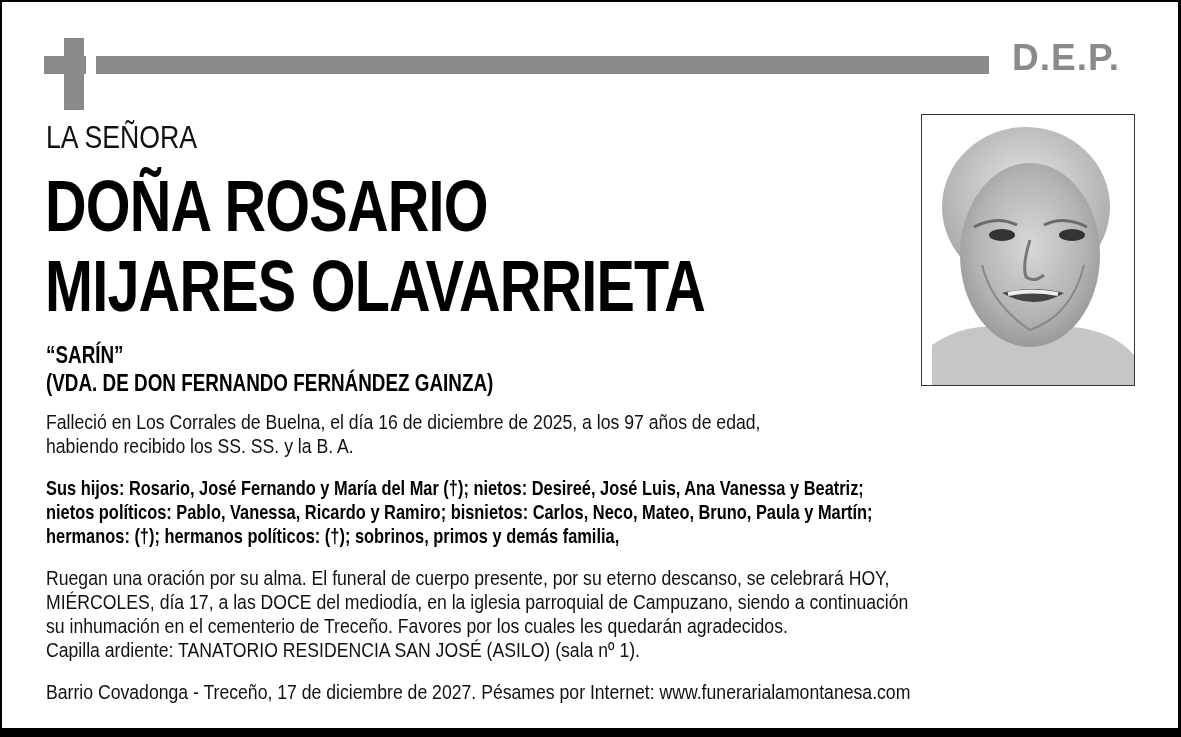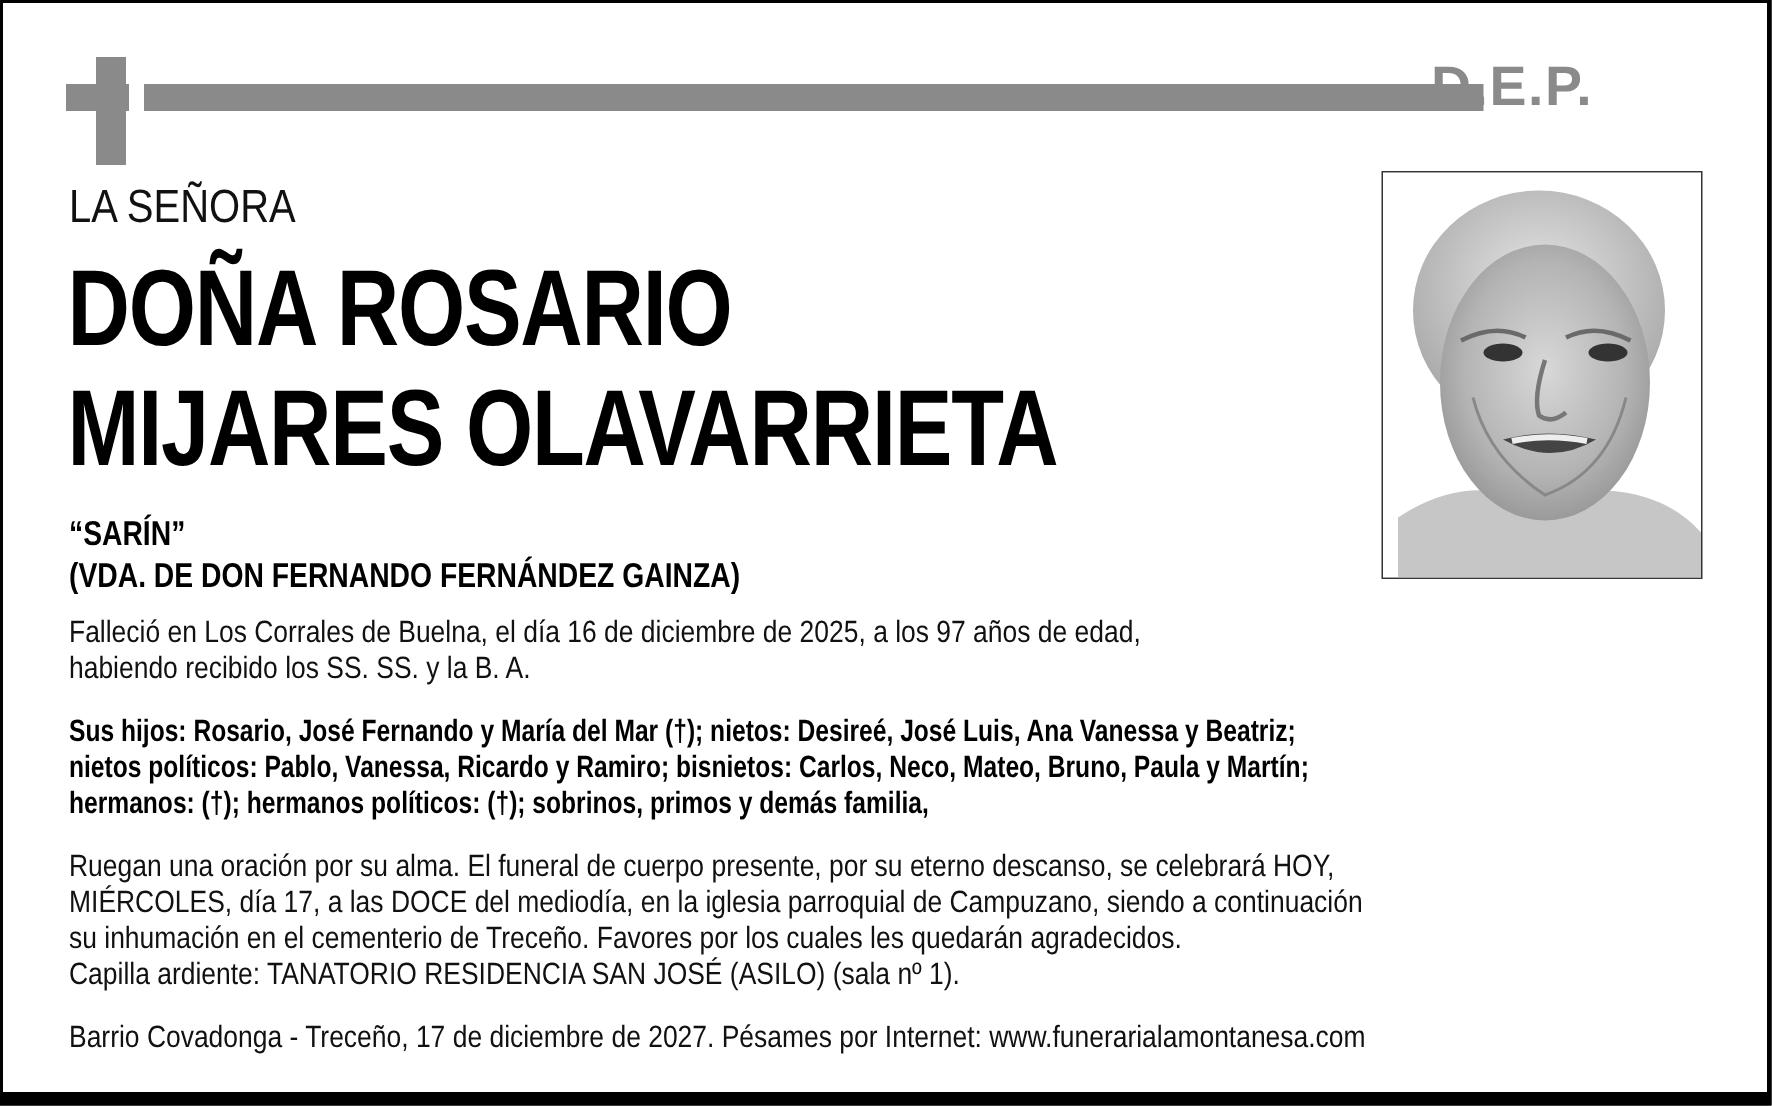--- a/index.html
+++ b/index.html
@@ -5,21 +5,21 @@
   html, body { margin:0; padding:0; background:#000; }
   body { width:1181px; height:737px; position:relative; overflow:hidden; }
   .sheet {
     position:absolute; left:2px; top:2px; width:1176px; height:726px;
     background:#fff; overflow:hidden;
   }
   .cross-v { position:absolute; left:62px; top:36px; width:20px; height:72px; background:#8a8a8a; }
   .cross-h { position:absolute; left:42px; top:54px; width:42px; height:18px; background:#8a8a8a; }
   .rule { position:absolute; left:94px; top:54px; width:893px; height:18px; background:#8a8a8a; }
   .dep {
-    position:absolute; left:952px; top:36px; font-family:"Liberation Sans", sans-serif;
+    position:absolute; left:1010px; top:36px; font-family:"Liberation Sans", sans-serif;
     font-weight:bold; font-size:37px; color:#8a8a8a; letter-spacing:1px; line-height:40px;
   }
   .pretitle {
     position:absolute; left:44px; top:118px; font-family:"Liberation Sans", sans-serif;
     font-size:31px; color:#111; line-height:36px; transform:scaleX(0.86); transform-origin:left;
   }
   .name {
     position:absolute; left:43px; font-family:"Liberation Sans", sans-serif; font-weight:bold;
     font-size:72px; color:#000; line-height:76px; transform:scaleX(0.80); transform-origin:left;
     letter-spacing:-1px; white-space:nowrap;

